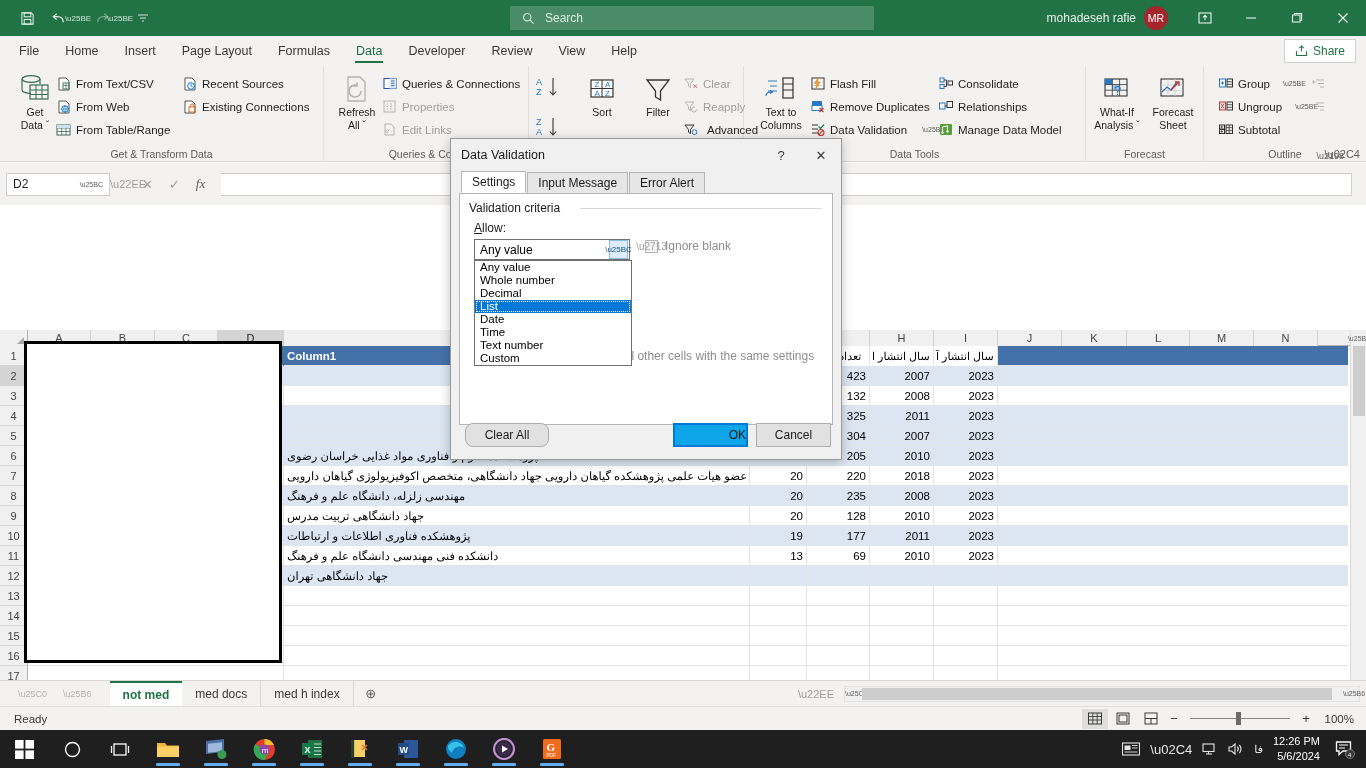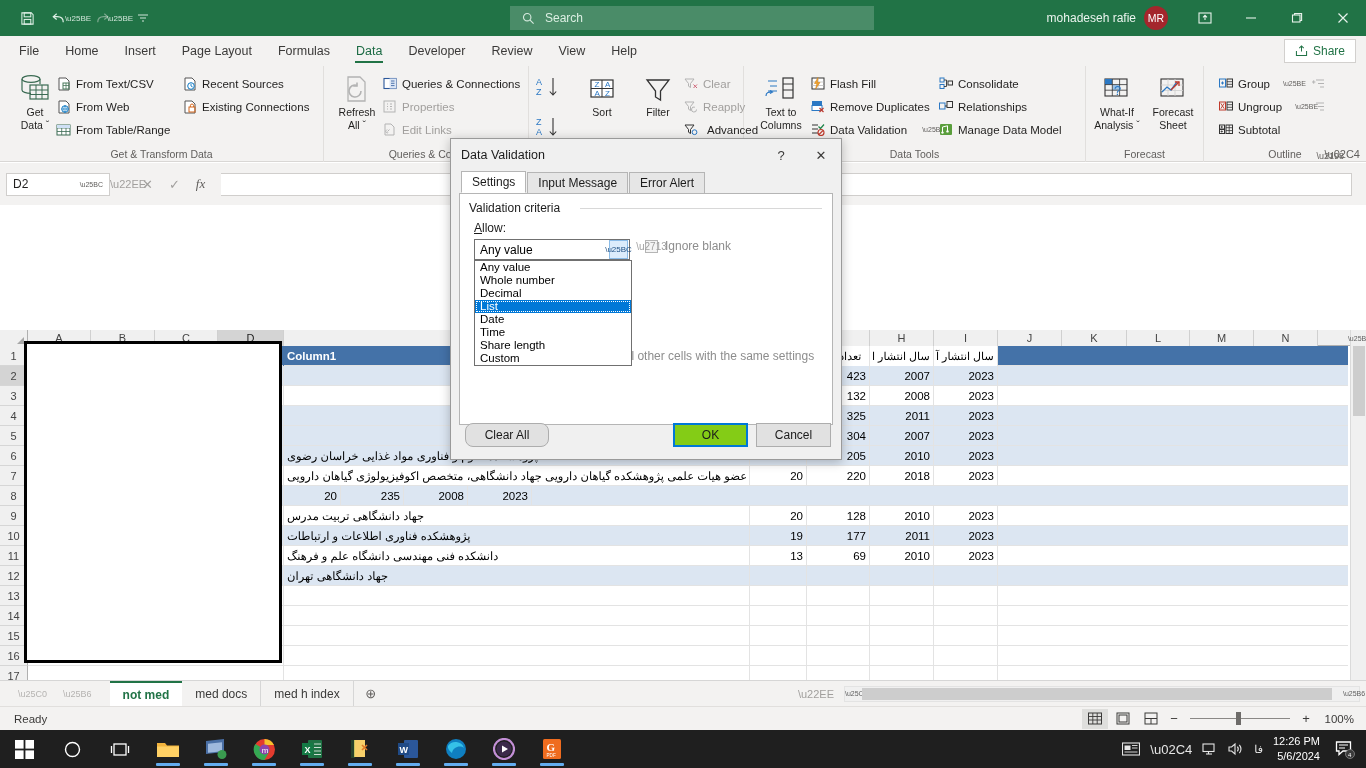--- a/index.html
+++ b/index.html
@@ -303,21 +303,21 @@
   }
   .ignore-wrap .lbl { font-size: 12px; color: #8d8d8d; }
   .apply-wrap { position: absolute; left: 14px; top: 155px; display: flex; align-items: center; gap: 7px; }
   .apply-wrap .lbl { font-size: 12px; color: #8d8d8d; }
   .dlg-footer { position: absolute; left: 0; bottom: 0; width: 100%; height: 48px; }
   .dbtn {
     position: absolute; top: 12px; height: 24px; font-size: 12px; color: #1b1b1b;
     border: 1px solid #adadad; background: #e1e1e1;
     display: flex; align-items: center; justify-content: center;
   }
-  .dbtn.primary { border: 2px solid #0078d7; background: #84cc16; }
+  .dbtn.primary { border: 2px solid #0078d7; background: #0ea5e9; justify-content: flex-end; }
 
   svg { display: block; }
 </style>
 </head>
 <body>
 
 <div class="app">
 
   <div class="titlebar">
     <div class="qat">
@@ -869,20 +869,21 @@
       <div class="row">
         <div class="cell" style="width:256px;"></div>
         <div class="cell rtl" style="width:466px; overflow:visible; z-index:2;">عضو هیات علمی پژوهشکده گیاهان دارویی جهاد دانشگاهی، متخصص اکوفیزیولوژی گیاهان دارویی</div>
         <div class="cell num" style="width:57px;">20</div>
         <div class="cell num" style="width:63px;">220</div>
         <div class="cell num" style="width:64px;">2018</div>
         <div class="cell num" style="width:64px;">2023</div>
       </div>
       <div class="row banded">
         <div class="cell" style="width:256px;"></div>
+        <div class="cell rtl" style="width:466px;">مهندسی زلزله، دانشگاه علم و فرهنگ</div>
         <div class="cell num" style="width:57px;">20</div>
         <div class="cell num" style="width:63px;">235</div>
         <div class="cell num" style="width:64px;">2008</div>
         <div class="cell num" style="width:64px;">2023</div>
       </div>
       <div class="row">
         <div class="cell" style="width:256px;"></div>
         <div class="cell rtl" style="width:466px;">جهاد دانشگاهی تربیت مدرس</div>
         <div class="cell num" style="width:57px;">20</div>
         <div class="cell num" style="width:63px;">128</div>
@@ -1036,21 +1037,21 @@
         <span class="combo-arrow">\u25BC</span>
       </div>
 
       <div class="dropdown">
         <div class="dd-item">Any value</div>
         <div class="dd-item">Whole number</div>
         <div class="dd-item">Decimal</div>
         <div class="dd-item sel">List</div>
         <div class="dd-item">Date</div>
         <div class="dd-item">Time</div>
-        <div class="dd-item">Share length</div>
+        <div class="dd-item">Text number</div>
         <div class="dd-item">Custom</div>
       </div>
 
       <div class="ignore-wrap">
         <span class="cb">\u2713</span>
         <span class="lbl">Ignore blank</span>
       </div>
 
       <div class="apply-wrap">
         <span class="cb"></span>

